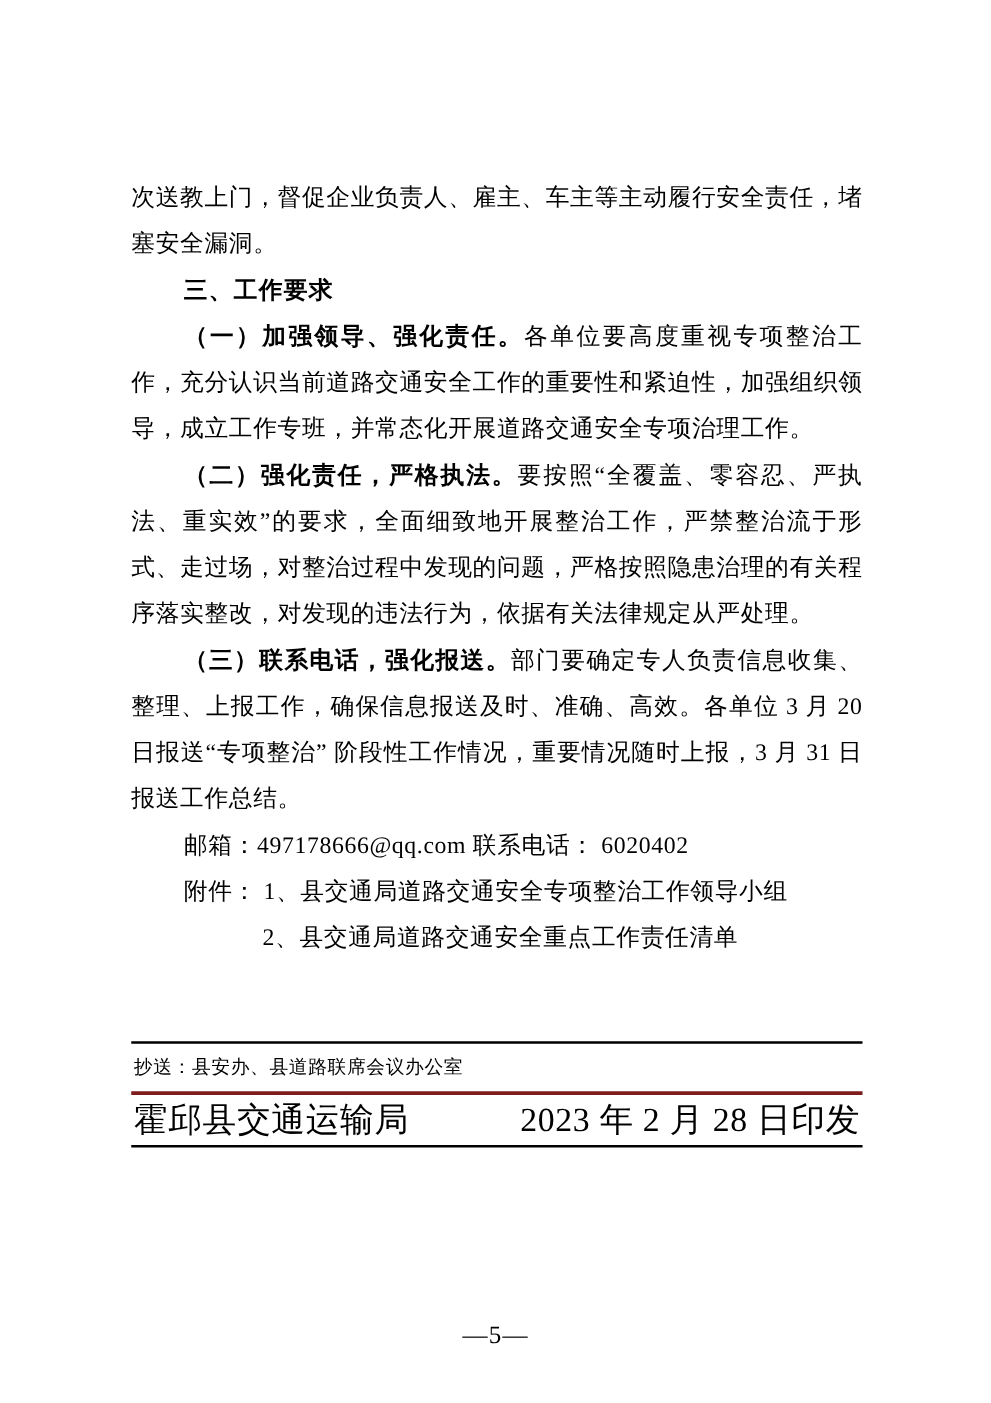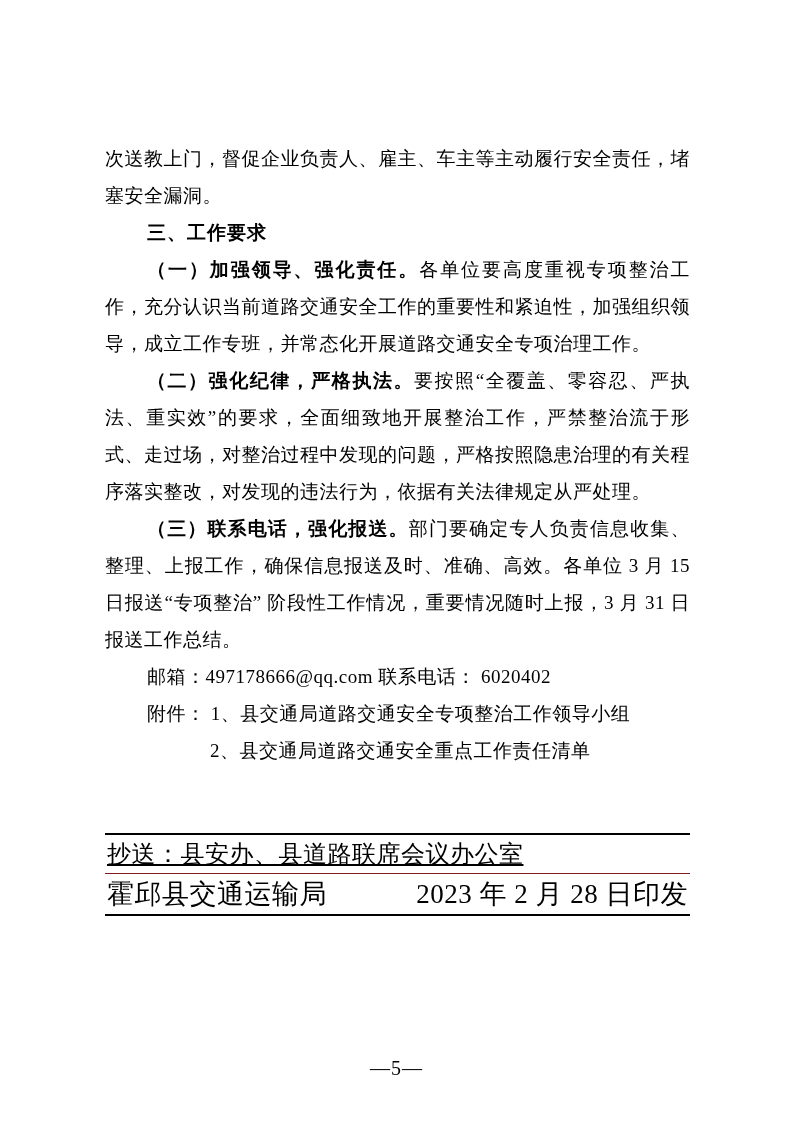--- a/index.html
+++ b/index.html
@@ -28,26 +28,25 @@
     font-family: Liberation Serif, serif;
     letter-spacing: 1px;
   }
   .lead { font-weight: bold; }
   .footer {
     margin-top: 64px;
     border-top: 2px solid #000000;
     border-bottom: 2px solid #000000;
   }
   .footer-row1 {
-    border-bottom: 1px solid #7f1d1d;
-    font-size: 24px;
+    border-bottom: 3px solid #7f1d1d;
+    font-size: 15px;
     line-height: 36px;
     padding: 1px 0 1px 2px;
     letter-spacing: 0.5px;
-    text-decoration: underline;
   }
   .footer-row2 {
     display: flex;
     justify-content: space-between;
     align-items: center;
     font-size: 27px;
     line-height: 38px;
     padding: 1px 2px;
     letter-spacing: 0.5px;
   }
@@ -65,23 +64,23 @@
 <body>
 
 <div class="page">
 
   <p class="para">次送教上门，督促企业负责人、雇主、车主等主动履行安全责任，堵塞安全漏洞。</p>
 
   <p class="para indent heading">三、工作要求</p>
 
   <p class="para indent"><span class="lead">（一）加强领导、强化责任。</span><span>各单位要高度重视专项整治工作，充分认识当前道路交通安全工作的重要性和紧迫性，加强组织领导，成立工作专班，并常态化开展道路交通安全专项治理工作。</span></p>
 
-  <p class="para indent"><span class="lead">（二）强化纪律，严格执法。</span><span>要按照“全覆盖、零容忍、严执法、重实效”的要求，全面细致地开展整治工作，严禁整治流于形式、走过场，对整治过程中发现的问题，严格按照隐患治理的有关程序落实整改，对发现的违法行为，依据有关法律规定从严处理。</span></p>
+  <p class="para indent"><span class="lead">（二）强化责任，严格执法。</span><span>要按照“全覆盖、零容忍、严执法、重实效”的要求，全面细致地开展整治工作，严禁整治流于形式、走过场，对整治过程中发现的问题，严格按照隐患治理的有关程序落实整改，对发现的违法行为，依据有关法律规定从严处理。</span></p>
 
-  <p class="para indent"><span class="lead">（三）联系电话，强化报送。</span><span>部门要确定专人负责信息收集、整理、上报工作，确保信息报送及时、准确、高效。各单位 3 月 15 日报送“专项整治” 阶段性工作情况，重要情况随时上报，3 月 31 日报送工作总结。</span></p>
+  <p class="para indent"><span class="lead">（三）联系电话，强化报送。</span><span>部门要确定专人负责信息收集、整理、上报工作，确保信息报送及时、准确、高效。各单位 3 月 20 日报送“专项整治” 阶段性工作情况，重要情况随时上报，3 月 31 日报送工作总结。</span></p>
 
   <p class="para indent">邮箱：497178666@qq.com 联系电话： 6020402</p>
 
   <p class="para indent">附件：  1、县交通局道路交通安全专项整治工作领导小组</p>
 
   <p class="para attach-2">2、县交通局道路交通安全重点工作责任清单</p>
 
   <div class="footer">
     <div class="footer-row1">抄送：县安办、县道路联席会议办公室</div>
     <div class="footer-row2">

